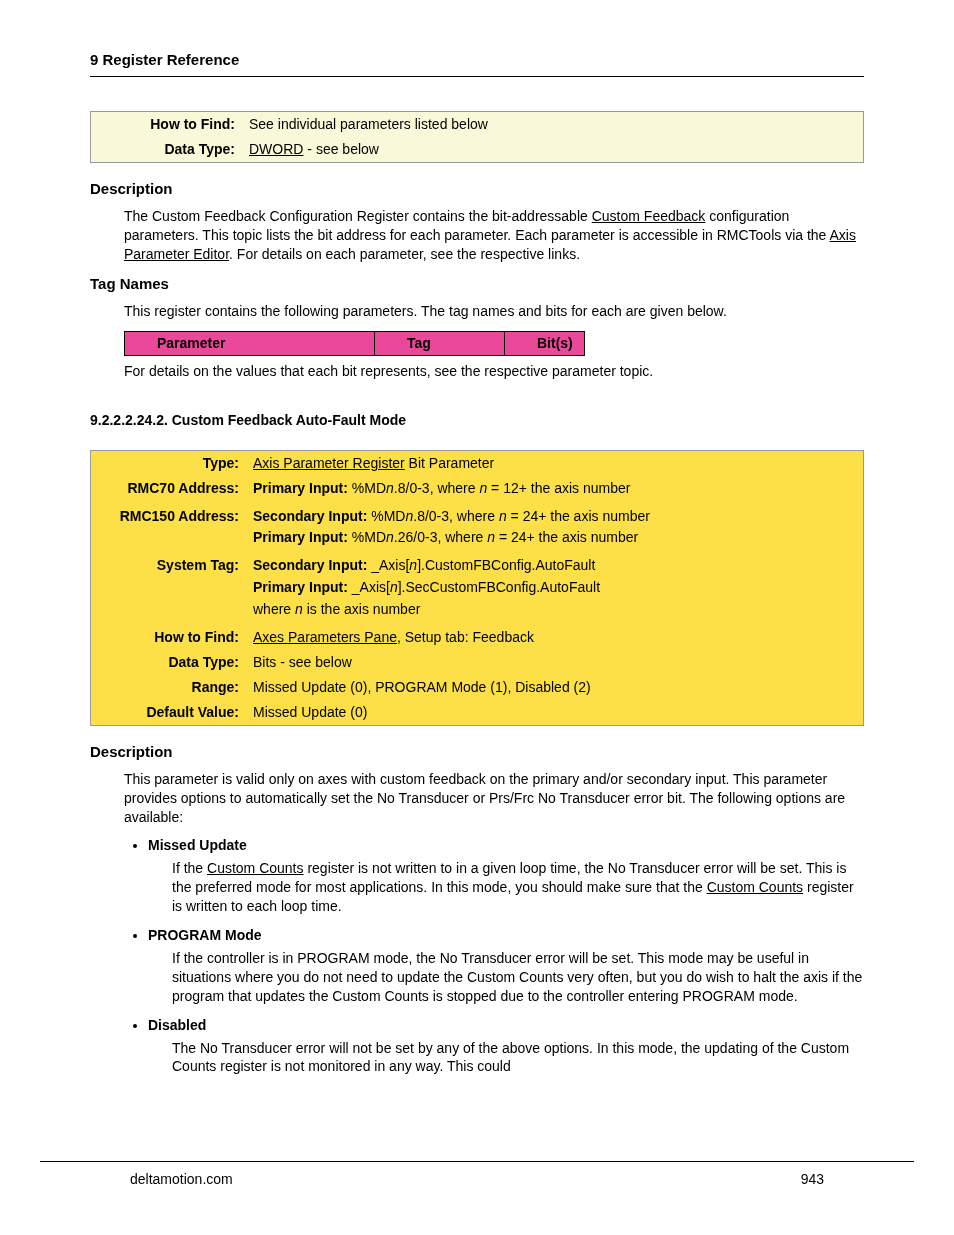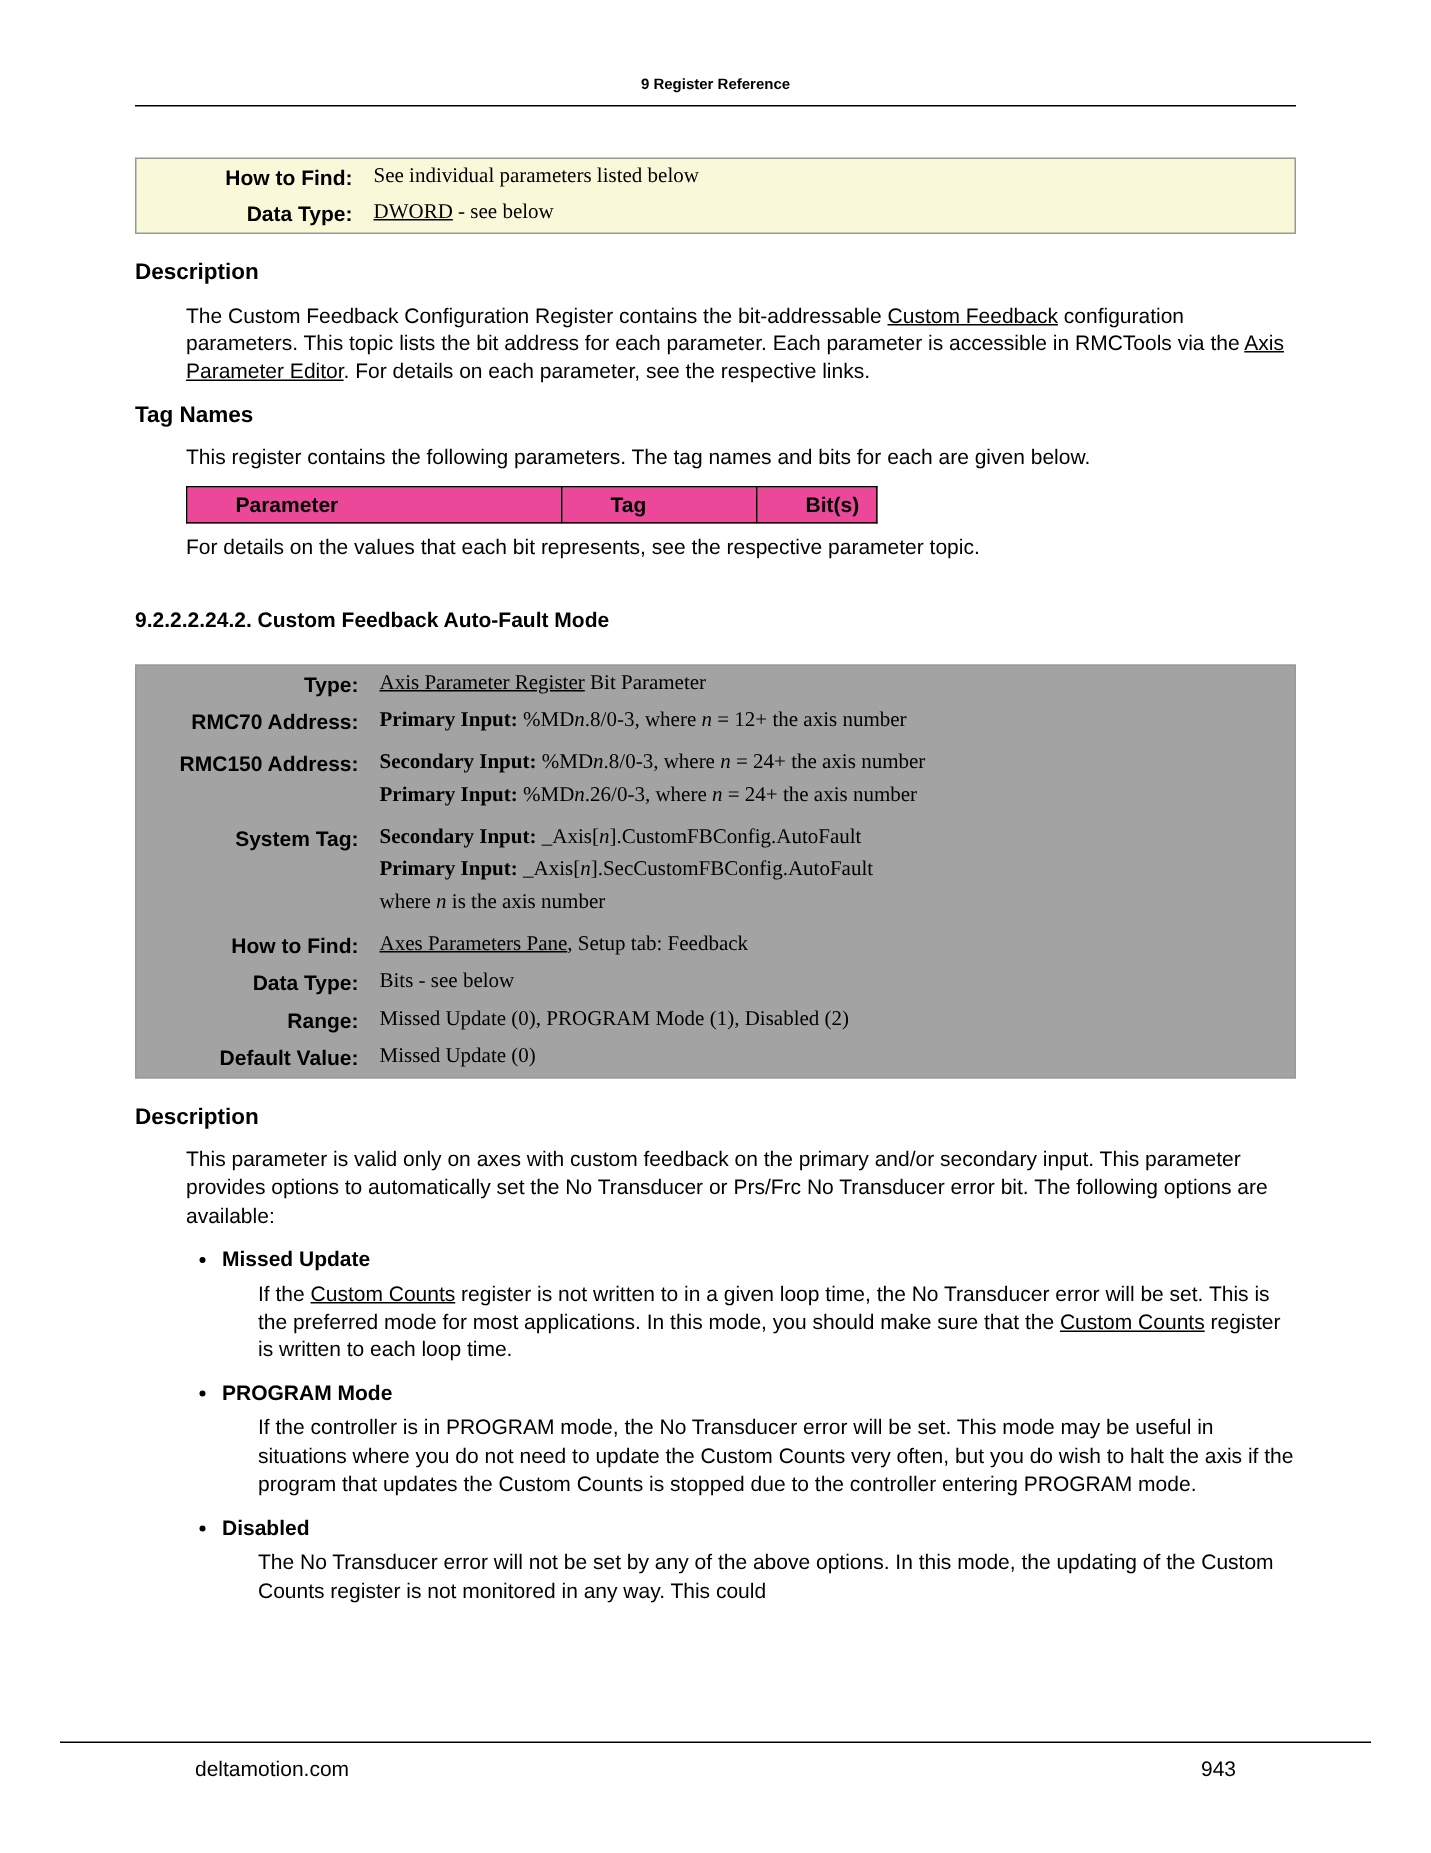--- a/index.html
+++ b/index.html
@@ -11,44 +11,44 @@
     background: #fff;
     width: 954px;
     height: 1235px;
     position: relative;
     line-height: 1.35;
   }
   .page {
     padding: 50px 90px 40px 90px;
   }
   .running-head {
-    text-align: center;
-    font-weight: bold;
-    font-size: 10px;
+    text-align: left;
+    font-weight: bold;
+    font-size: 15px;
     padding-bottom: 6px;
     border-bottom: 1px solid #000;
     margin-bottom: 34px;
   }
   .infobox {
     border: 1px solid #999;
     background: #f9f8d9;
     margin: 0 0 16px 0;
   }
   .infobox-row {
     display: flex;
     padding: 3px 6px 3px 6px;
   }
   .infobox-label {
     flex: 0 0 152px;
     text-align: right;
     font-weight: bold;
     padding-right: 14px;
     color: #000;
   }
-  .infobox-value { flex: 1; font-family: Liberation Serif, serif; }
+  .infobox-value { flex: 1; }
   .link { text-decoration: underline; color: #000; }
   .h2 {
     font-weight: bold;
     font-size: 15px;
     margin: 10px 0 8px 0;
   }
   .body-text {
     margin: 0 0 10px 34px;
   }
   .tagtable {
@@ -67,21 +67,21 @@
     padding-left: 32px;
   }
   .tagnote { margin: 4px 0 30px 34px; }
   .sec-num {
     font-weight: bold;
     font-size: 14px;
     margin: 30px 0 20px 0;
   }
   .infobox2 {
     border: 1px solid #999;
-    background: #a3a3a3;
+    background: #fde047;
     margin: 0 0 16px 0;
   }
   .infobox2 .infobox-label { flex: 0 0 156px; }
   .row-multiline { display: block; }
   .row-multiline .line { display: block; margin-bottom: 3px; }
   .italic { font-style: italic; }
   ul.opts {
     margin: 0 0 0 34px;
     padding: 0 0 0 24px;
   }

